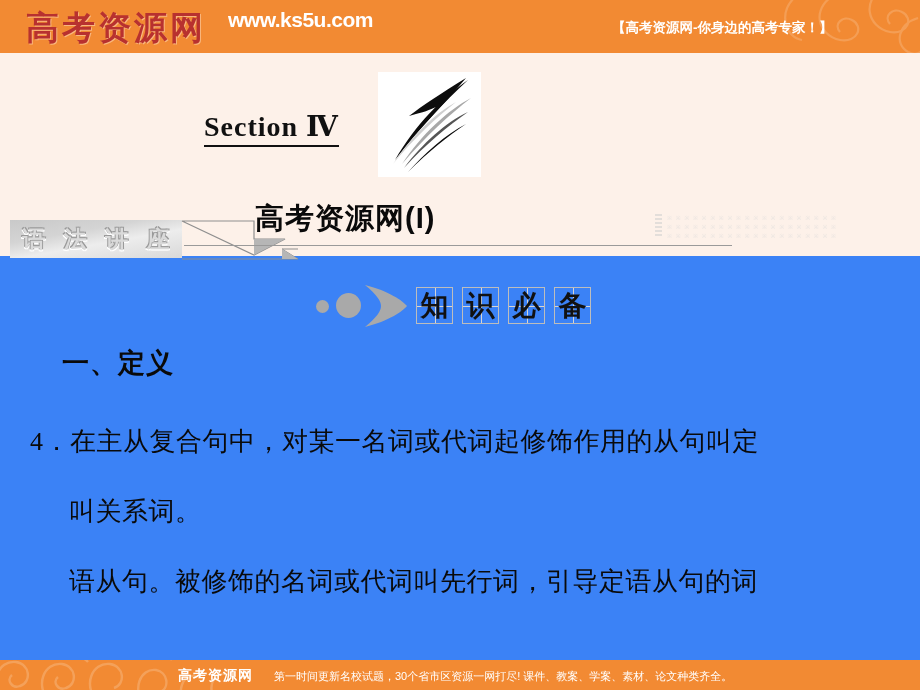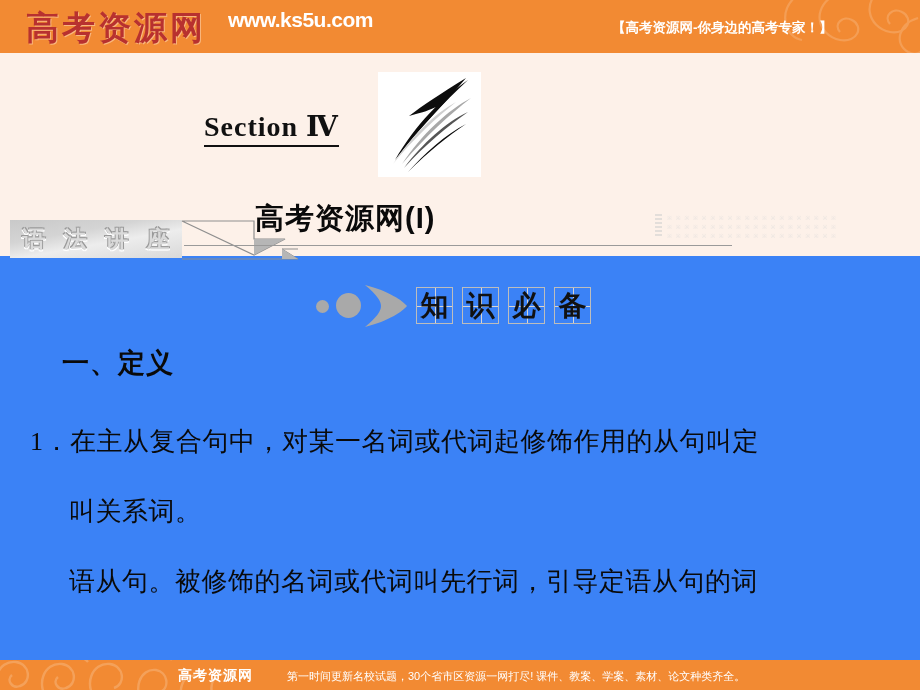--- a/index.html
+++ b/index.html
@@ -315,21 +315,21 @@
     top: 7px;
     font-family: "Liberation Serif", "DejaVu Serif", serif;
     font-weight: bold;
     font-size: 14px;
     letter-spacing: 1px;
     color: #ffffff;
     white-space: nowrap;
   }
   .footer-slogan {
     position: absolute;
-    left: 287px;
+    left: 274px;
     top: 9px;
     font-family: "Liberation Sans", "DejaVu Sans", sans-serif;
     font-size: 11px;
     color: #ffffff;
     letter-spacing: 0px;
     white-space: nowrap;
   }
 </style>
 </head>
 <body>
@@ -408,21 +408,21 @@
   <div class="kh-chars">
     <div class="kh-char"><span>知</span></div>
     <div class="kh-char"><span>识</span></div>
     <div class="kh-char"><span>必</span></div>
     <div class="kh-char"><span>备</span></div>
   </div>
 
   <div class="content">
     <div class="heading-1">一、定义</div>
     <div class="para">
-      <div class="para-line">1．在主从复合句中，对某一名词或代词起修饰作用的从句叫定</div>
+      <div class="para-line">4．在主从复合句中，对某一名词或代词起修饰作用的从句叫定</div>
       <div class="para-line indent">叫关系词。</div>
       <div class="para-line indent">语从句。被修饰的名词或代词叫先行词，引导定语从句的词</div>
     </div>
   </div>
 
   <div class="site-footer">
     <svg class="footer-deco" viewBox="0 0 300 62" preserveAspectRatio="none">
       <g fill="none" stroke="#F8BE8B" stroke-width="2.4">
         <path d="M14 56 C-2 40 8 16 26 18 C40 20 42 38 30 42 C22 45 16 36 22 31"></path>
         <path d="M60 58 C44 42 54 18 72 20 C86 22 88 40 76 44 C68 47 62 38 68 33"></path>

